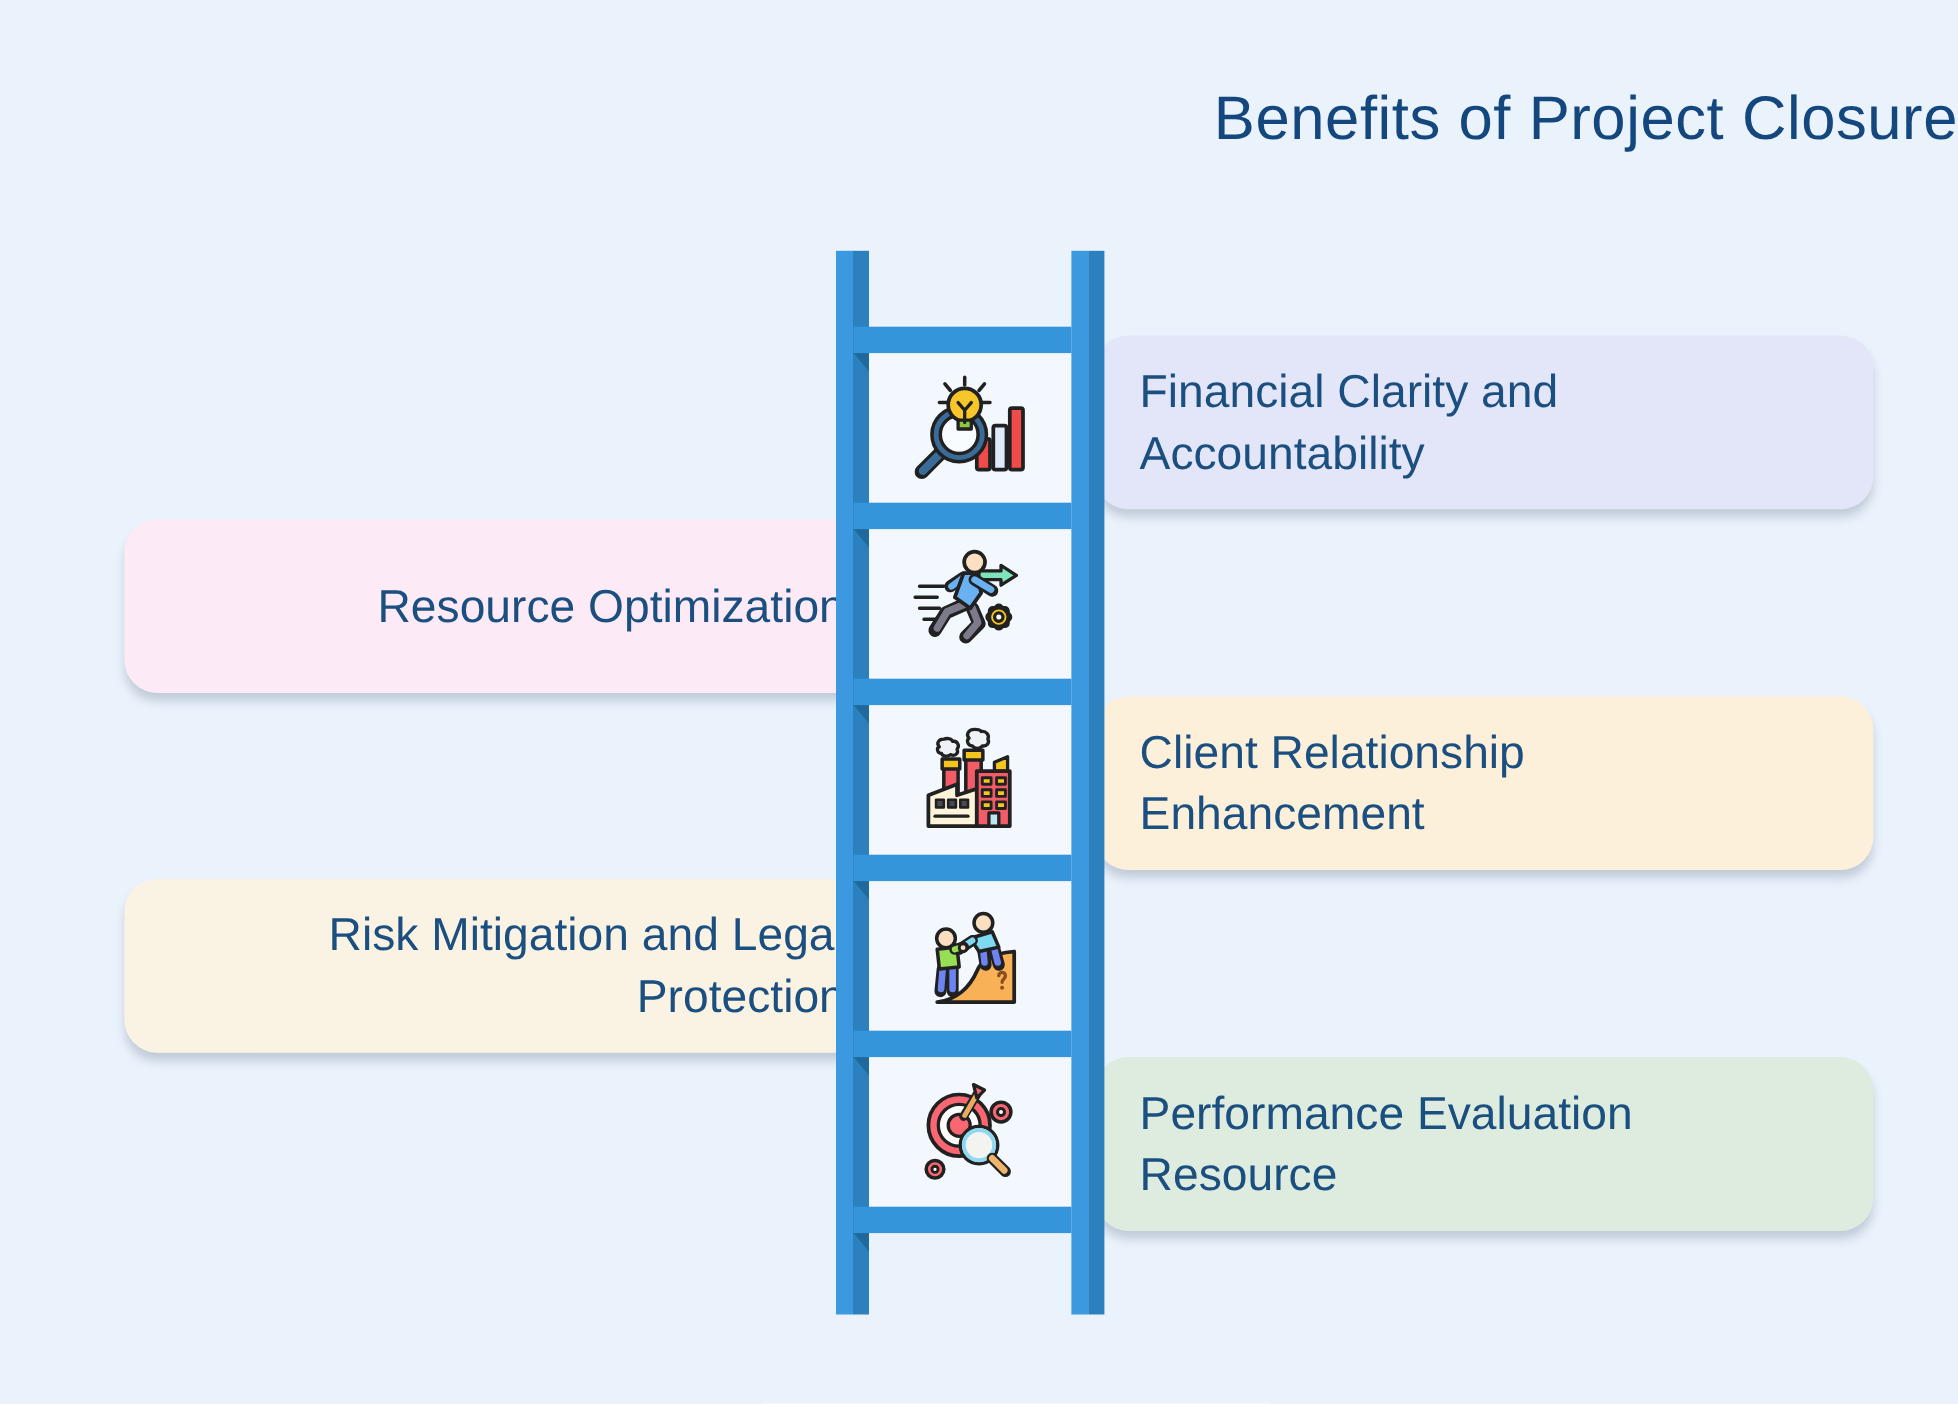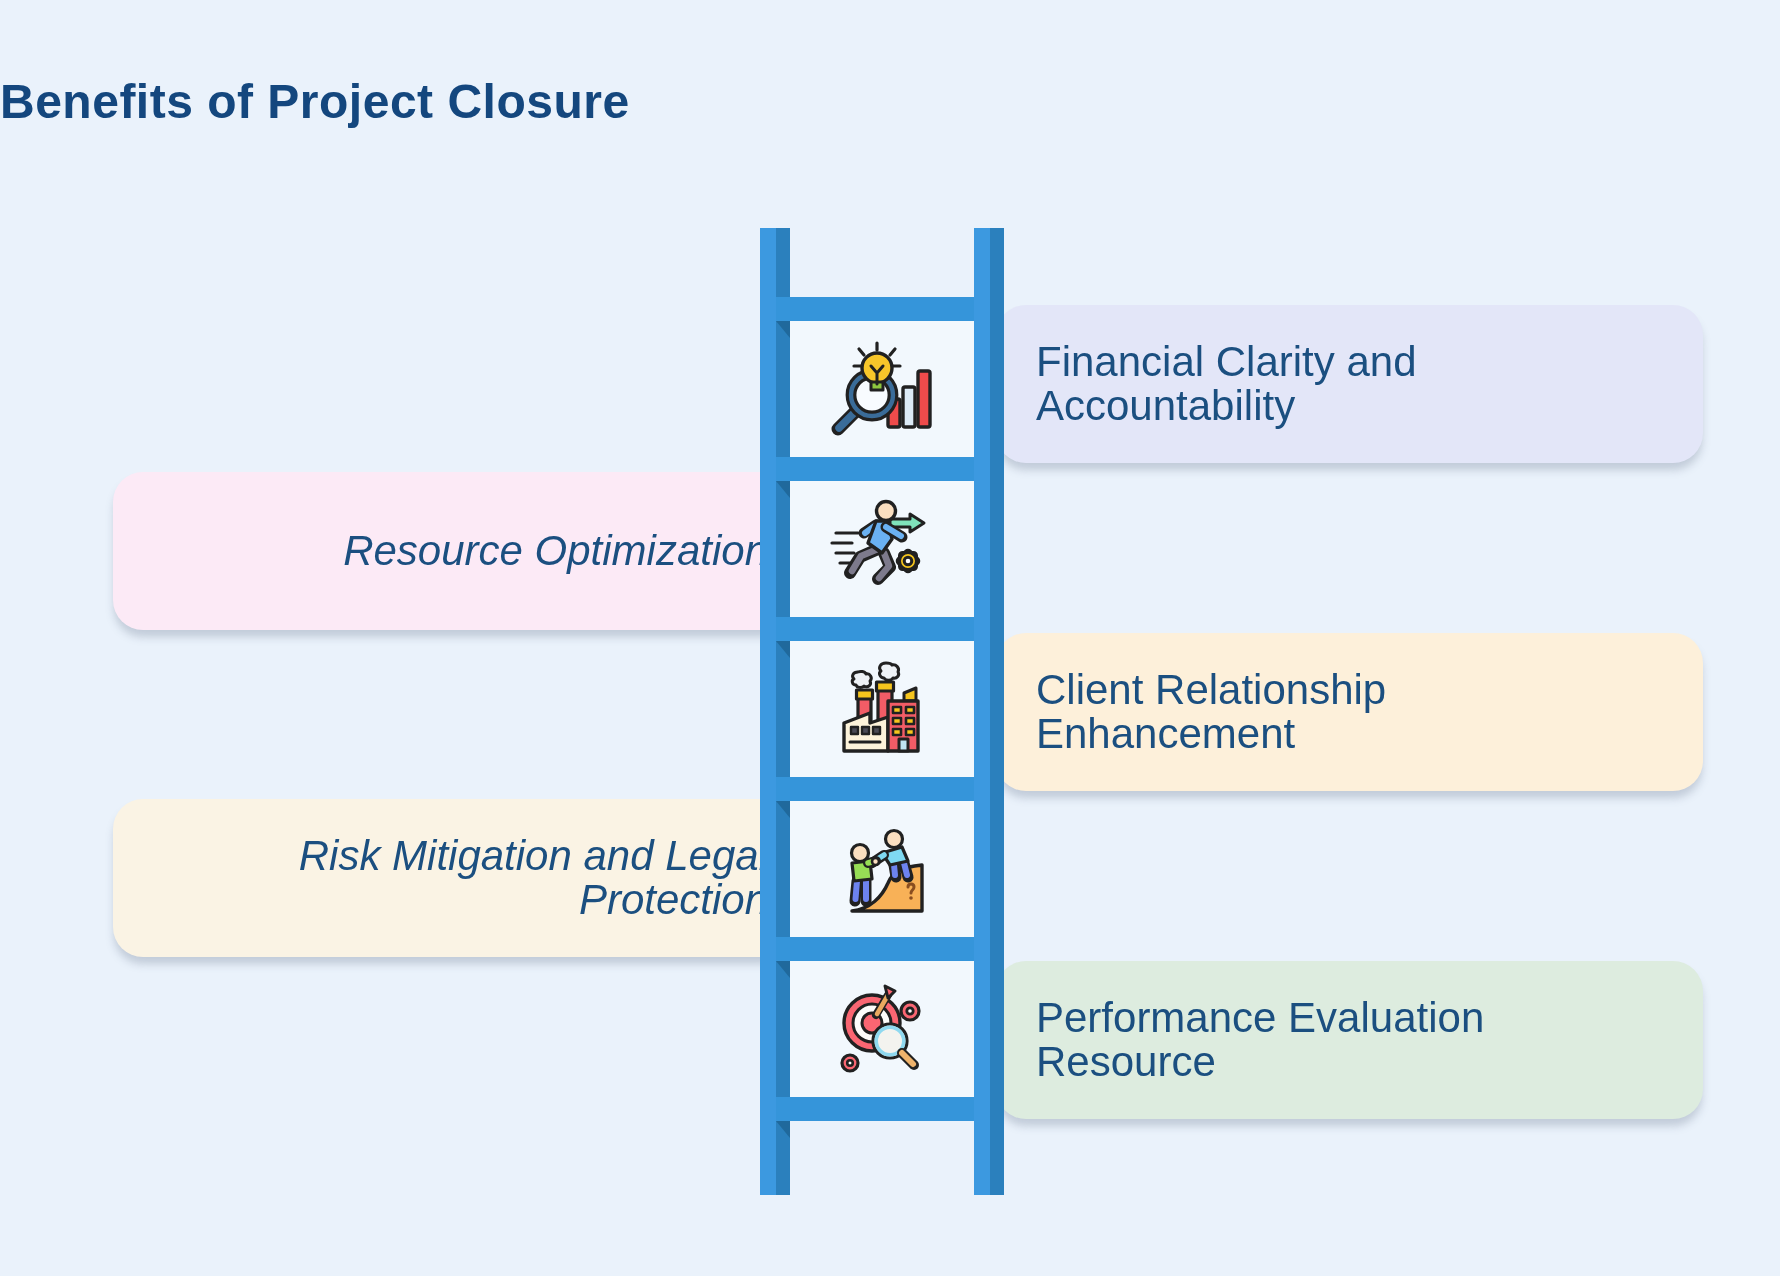--- a/index.html
+++ b/index.html
@@ -4,21 +4,21 @@
 <title>Infographic</title>
 <style>
   html,body { margin:0; padding:0; }
   body { font-family:"Liberation Sans","DejaVu Sans",sans-serif; }
   .canvas {
     position:relative; width:1780px; height:1276px;
     background:var(--background,#eaf2fb); overflow:hidden;
   }
   .title {
     position:absolute; top:74px; left:0; width:100%; margin:0;
-    text-align:left; font-size:48px; font-weight:700;
+    text-align:right; font-size:56px; font-weight:400;
     color:var(--title-text,#14477e); letter-spacing:0.5px;
   }
   
   .rail {
     position:absolute; top:228px; width:30px; height:967px; z-index:4;
     background:linear-gradient(to right, var(--ladder-light,#3c99e0) 0 53%, var(--ladder-dark,#2b80bd) 53% 100%);
   }
   .rail-left  { left:760px; }
   .rail-right { left:974px; }
   .rung {
@@ -36,23 +36,23 @@
     display:flex; align-items:center; justify-content:center;
   }
   .icon-box svg { width:104px; height:104px; }
   
   .card {
     position:absolute; height:158px; border-radius:30px; z-index:1;
     display:flex; align-items:center;
     box-shadow:0 8px 9px -1px rgba(90,104,128,0.28);
   }
   .card-right { left:996px;  width:667px; padding-left:40px;  justify-content:flex-start; text-align:left; }
-  .card-left  { left:113px;  width:655px; padding-right:26px; justify-content:flex-end;  text-align:right;font-style:italic; }
+  .card-left  { left:113px;  width:655px; padding-right:26px; justify-content:flex-end;  text-align:right; }
   .card-label {
-    font-size:42px; line-height:44px; font-weight:500;
+    font-size:42px; line-height:56px; font-weight:500;
     color:var(--label-text,#1b4f80); white-space:pre-line;
   }
   .card1 { top:305px; } .card2 { top:472px; } .card3 { top:633px; }
   .card4 { top:799px; } .card5 { top:961px; }
   .ib1 { top:321px; } .ib2 { top:481px; } .ib3 { top:641px; }
   .ib4 { top:801px; } .ib5 { top:961px; }
 </style>
 </head>
 <body>
 

